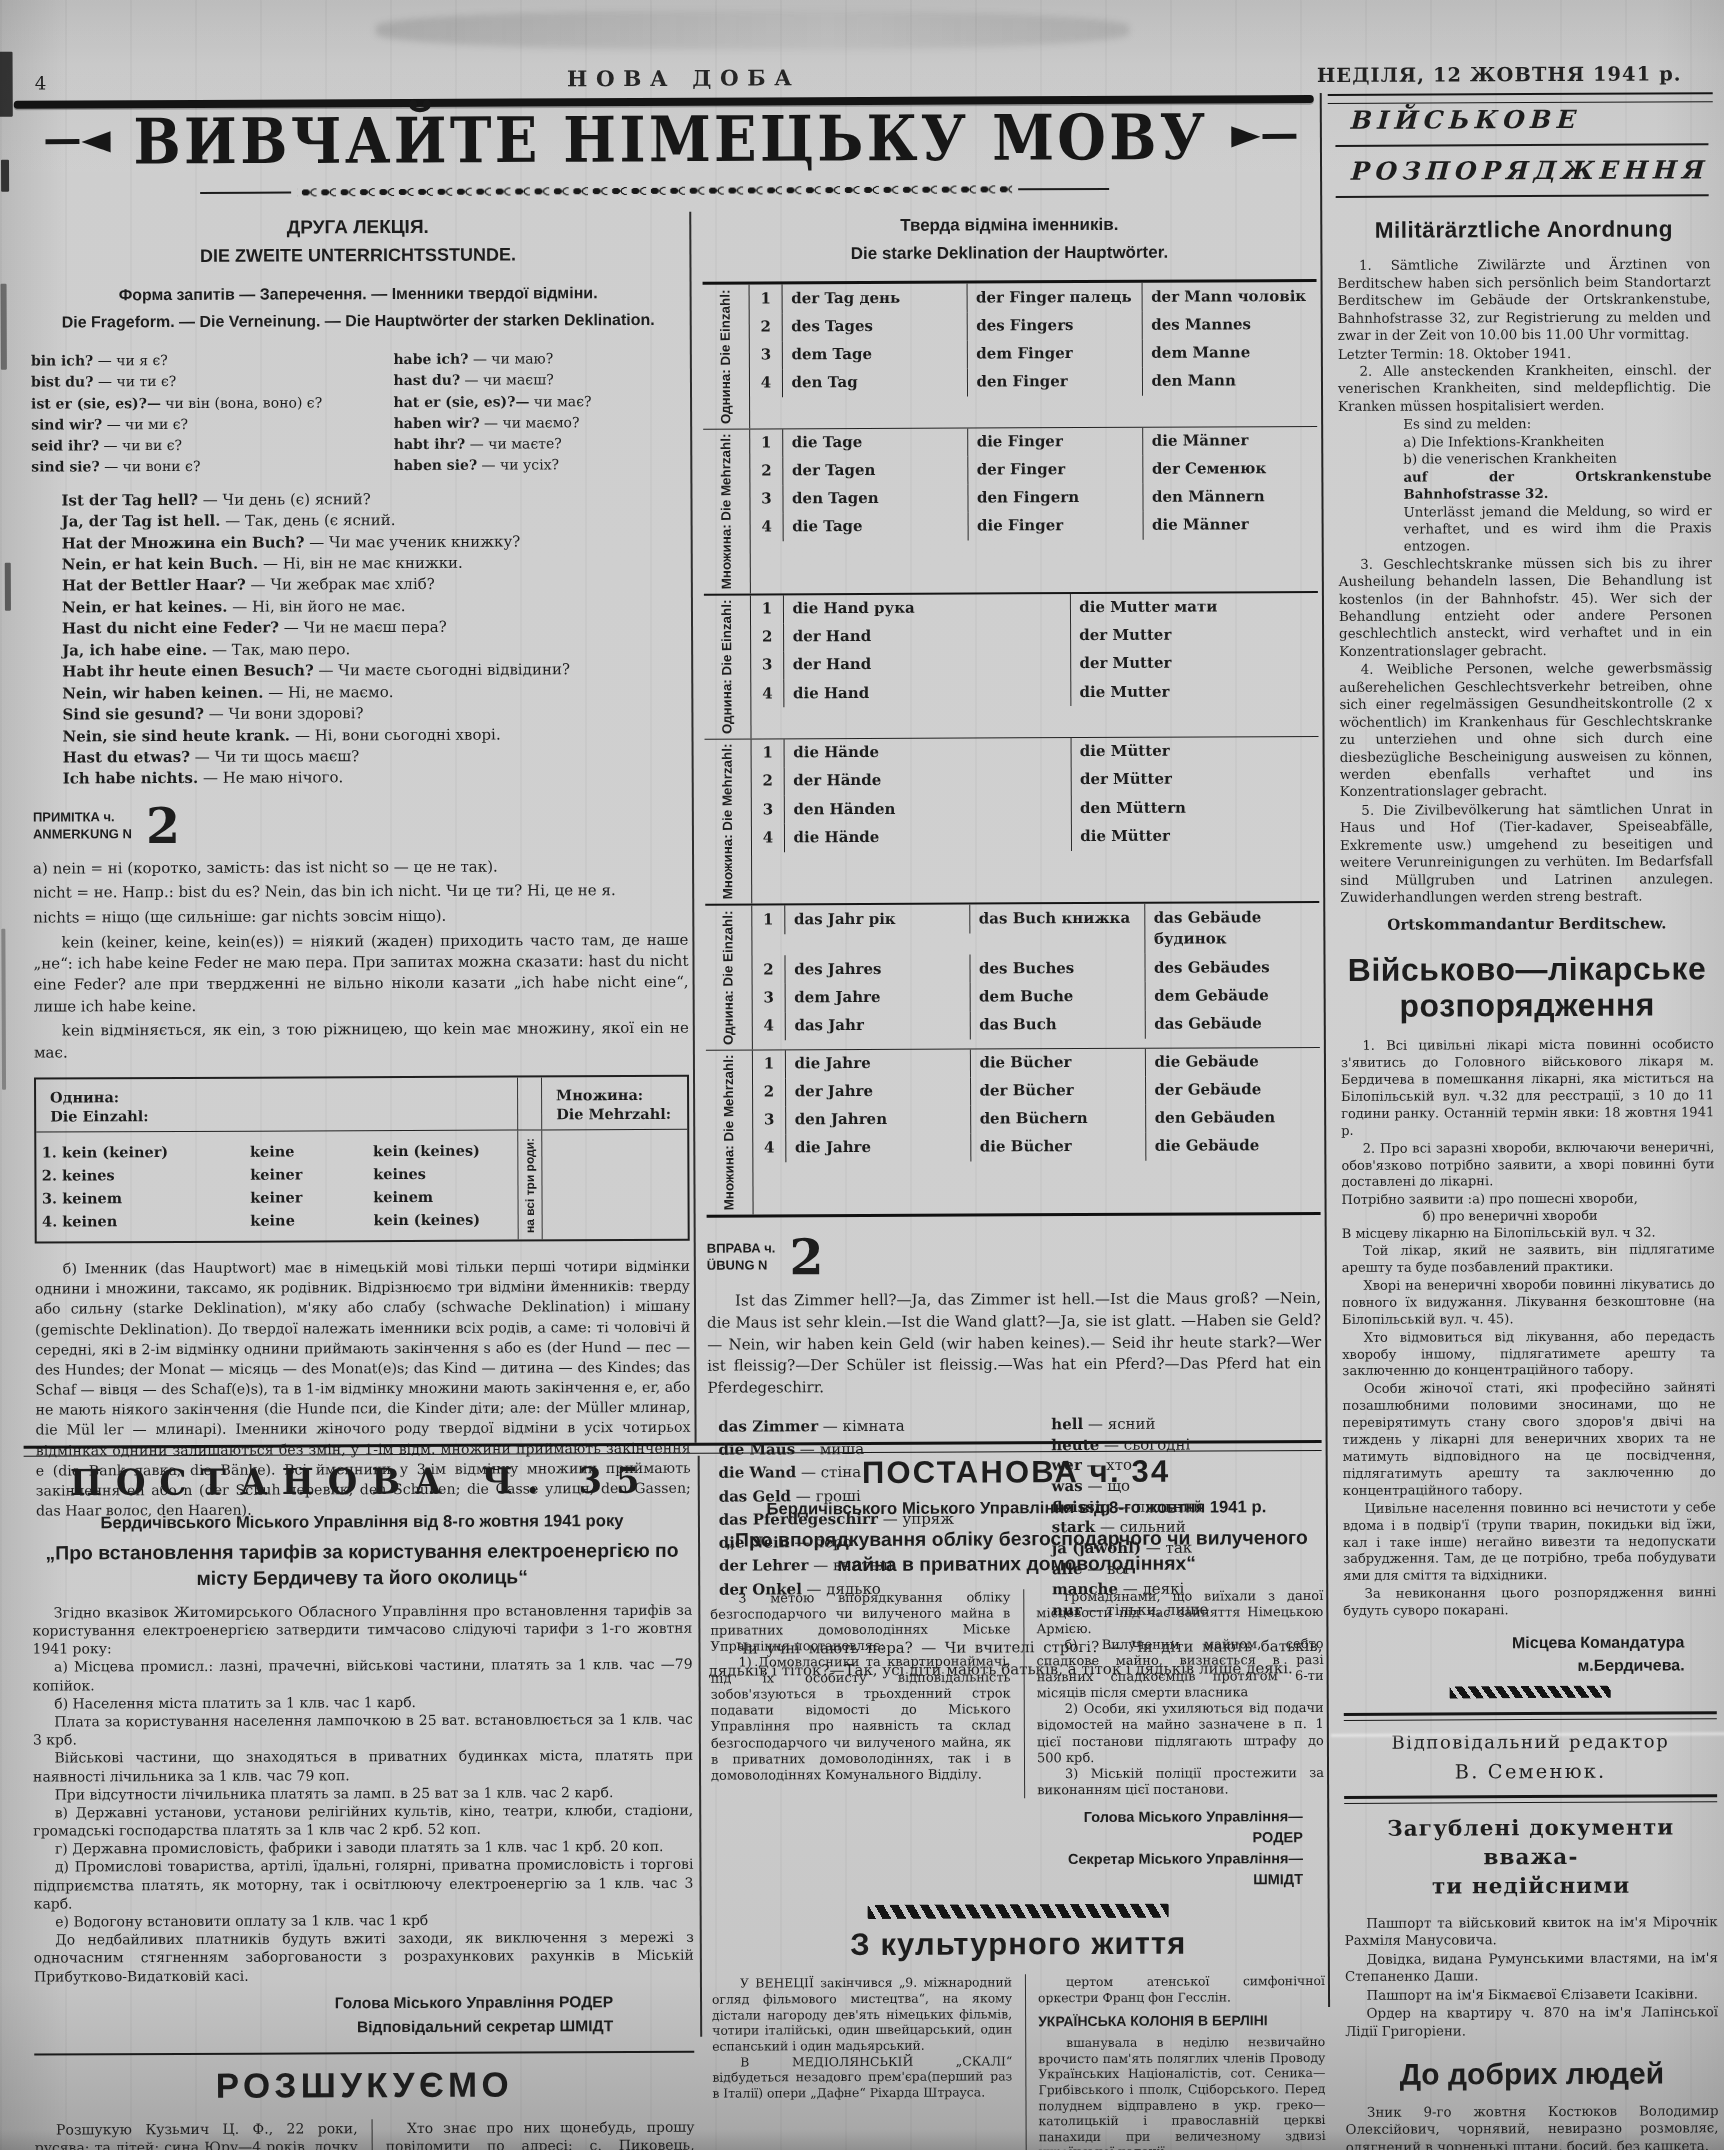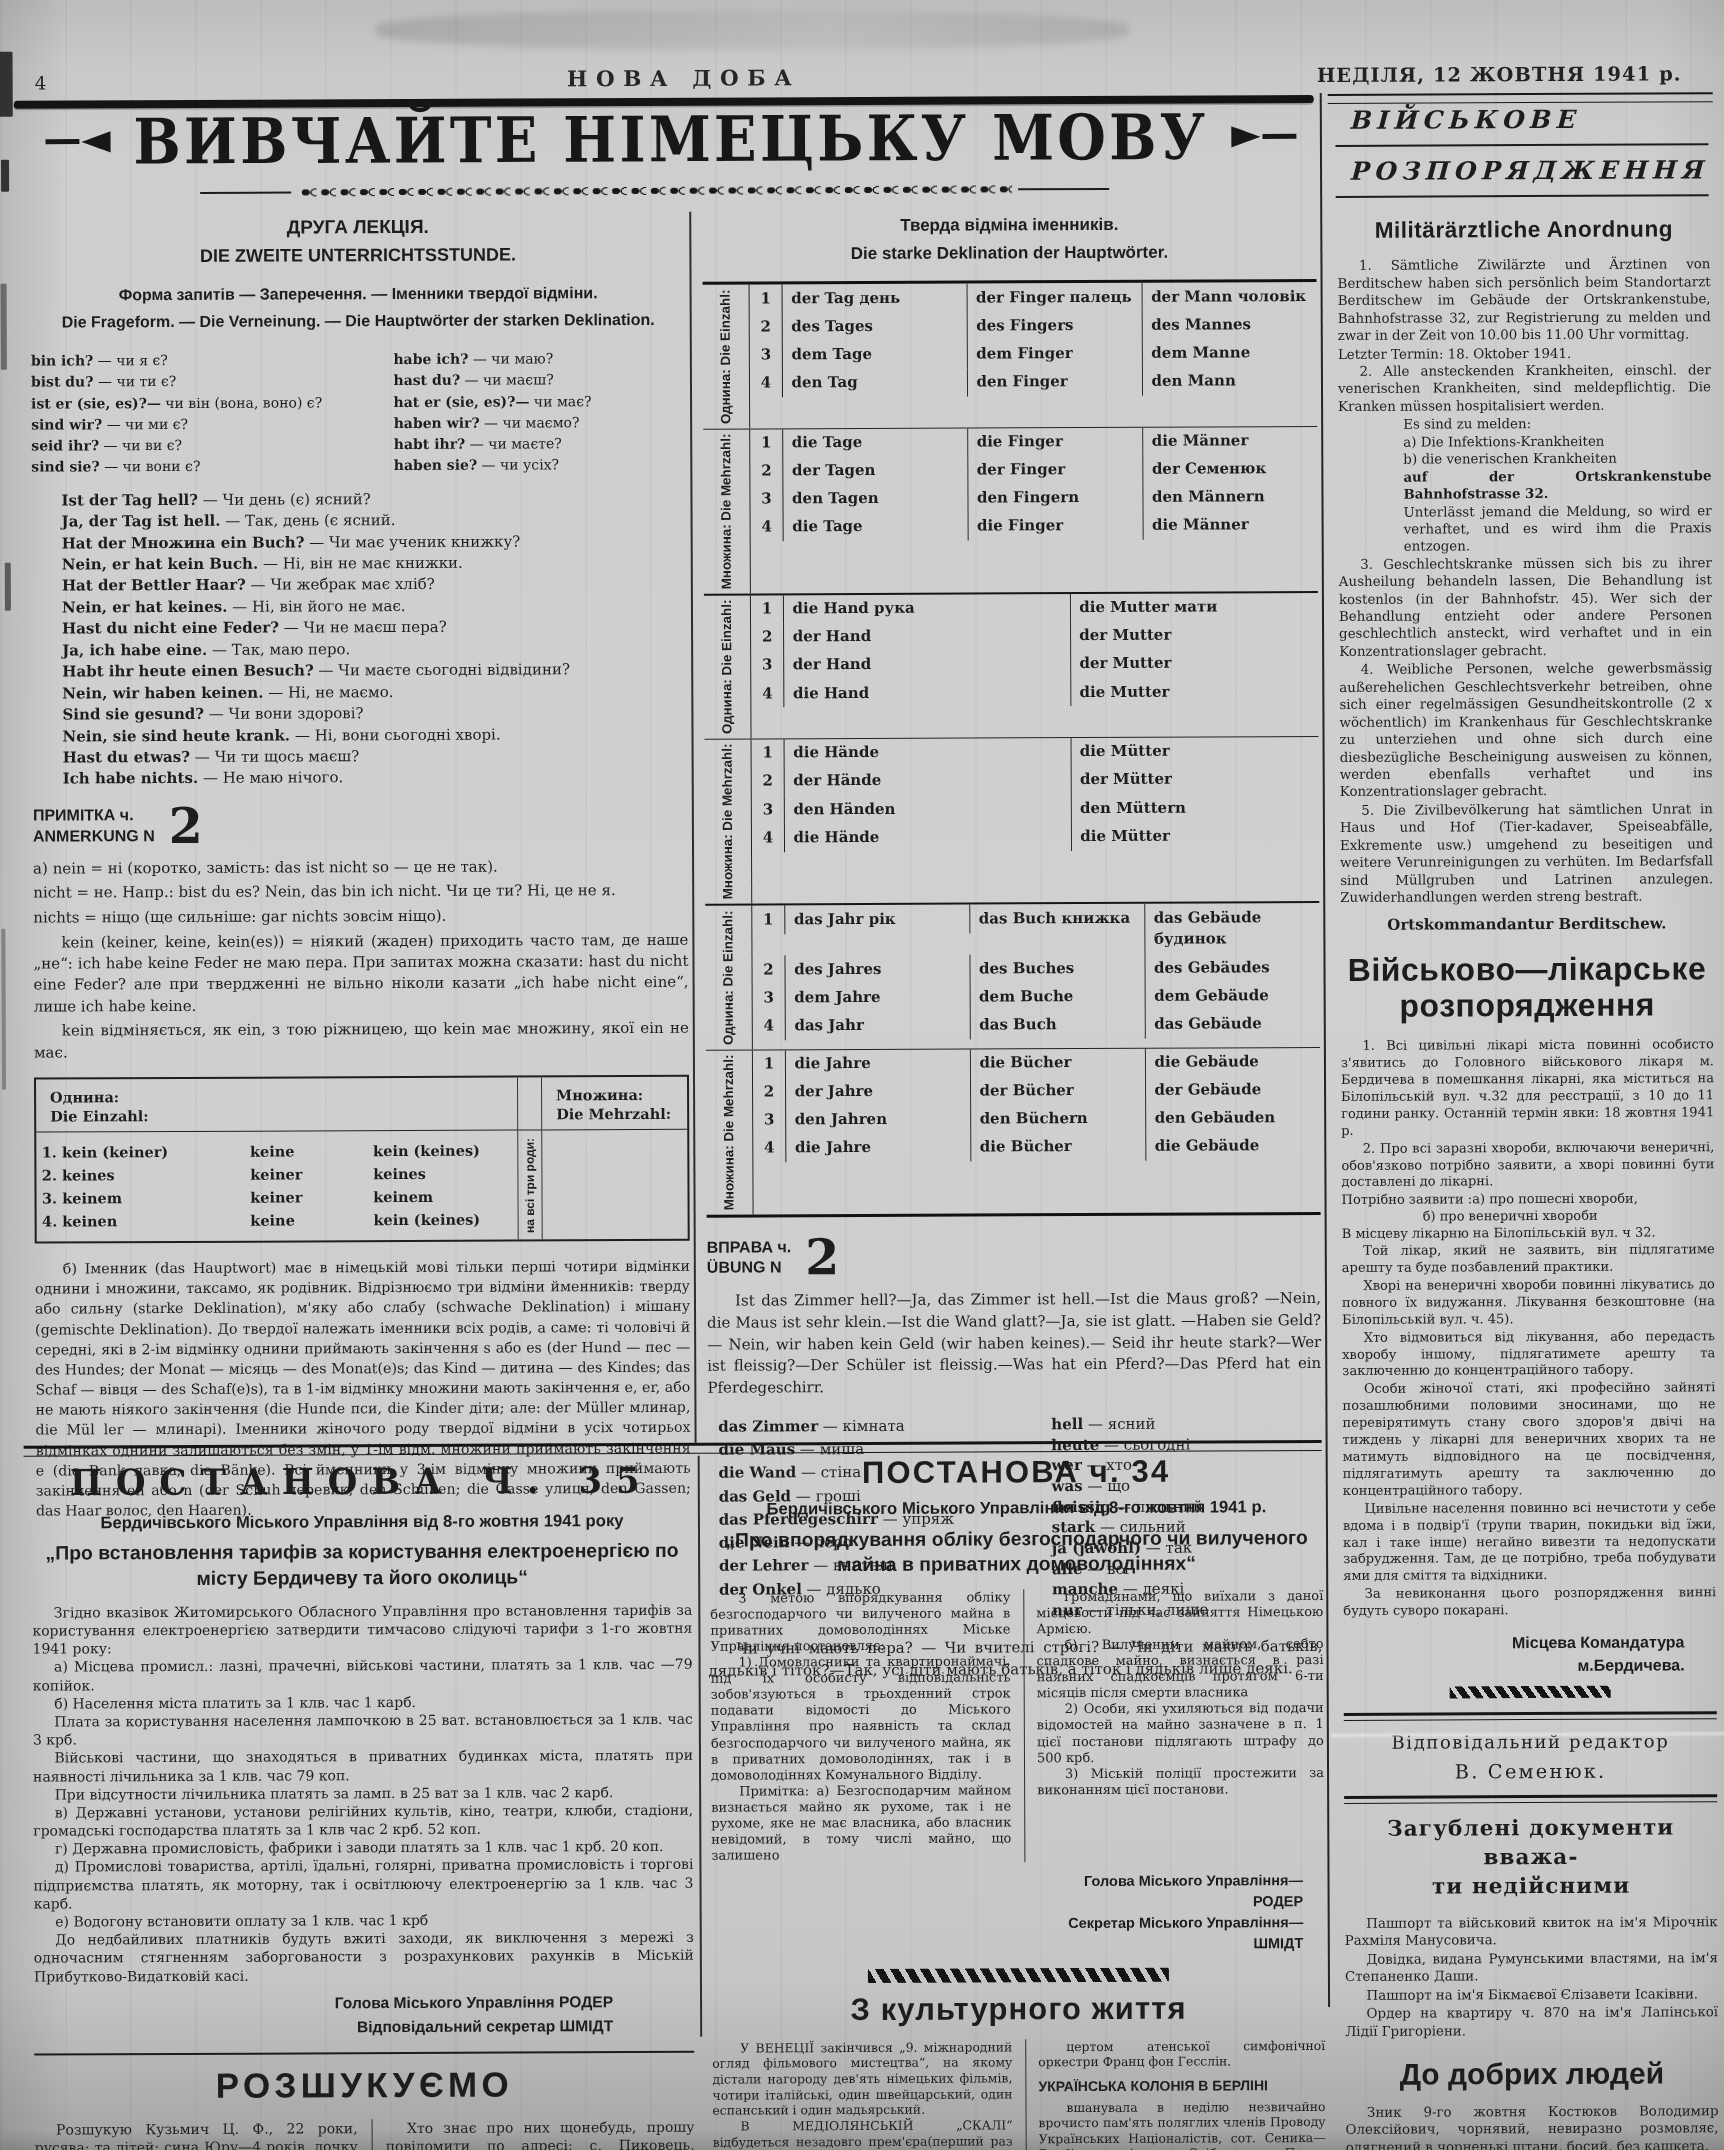--- a/index.html
+++ b/index.html
@@ -48,21 +48,21 @@
   
   .col-left{position:absolute;left:34px;top:211px;width:655px;font-size:15px;line-height:1.43;}
   .lh1{font-family:"Liberation Sans",sans-serif;font-weight:700;font-size:19px;text-align:center;margin:0 0 3.2px;}
   .lh2{font-family:"Liberation Sans",sans-serif;font-weight:700;font-size:18px;text-align:center;margin:0 0 14px;}
   .lh3{font-family:"Liberation Sans",sans-serif;font-weight:700;font-size:16px;text-align:center;margin:0 0 4.3px;}
   .lh4{font-family:"Liberation Sans",sans-serif;font-weight:700;font-size:16px;text-align:center;margin:0 0 16px;}
   .qa{display:grid;grid-template-columns:355px 1fr;column-gap:7.5px;font-size:14px;line-height:1.52;margin-bottom:12px;}
   .de{font-weight:700;}
   .dia{margin-left:30px;line-height:1.43;}
   .anm{display:flex;align-items:center;gap:14px;margin:14px 0 9.7px;}
-  .anm-labels{font-family:"Liberation Sans",sans-serif;font-weight:700;font-size:16px;line-height:1.3;}
+  .anm-labels{font-family:"Liberation Sans",sans-serif;font-weight:700;font-size:13px;line-height:1.3;}
   .bignum{font-size:49px;font-weight:700;line-height:.9;}
   .note{margin:0 0 3.2px;}
   .ktable{border:2.2px solid #1f1f1f;margin:14px 0 15px;display:grid;grid-template-columns:1fr 25px 145px;font-weight:700;font-size:14.5px;}
   .k-sg-head,.k-pl-head{padding:7.5px 4.3px 5.4px 14px;border-bottom:1.6px solid #222;line-height:1.35;}
   .k-mid-head{border-bottom:1.6px solid #222;}
   .k-sg-body{padding:7.5px 2.2px 8.6px 5.4px;}
   .k-pl-body{padding:7.5px 2.2px 8.6px 9.7px;}
   .k-mid{position:relative;border-left:1.1px solid #333;border-right:1.1px solid #333;}
   .k-rot{position:absolute;left:50%;top:50%;transform:translate(-50%,-50%) rotate(-90deg);white-space:nowrap;
     font-family:"Liberation Sans",sans-serif;font-size:12px;font-weight:700;}
@@ -581,21 +581,20 @@
     </div>
 
     <div class="col-bm">
       <p class="p34-title">ПОСТАНОВА ч. 34</p>
       <p class="p-sub">Бердичівського Міського Управління від 8-го жовтня 1941 р.</p>
       <p class="p-quote">„Про впорядкування обліку безгосподарчого чи вилученого майна в приватних домоволодіннях“</p>
       <div class="p34-cols">
         <div class="l">
           <p class="jp">З метою впорядкування обліку безгосподарчого чи вилученого майна в приватних домоволодіннях Міське Управління постановляє:</p>
           <p class="jp">1) Домовласники та квартиронаймачі, під їх особисту відповідальність зобов'язуються в трьохденний строк подавати відомості до Міського Управління про наявність та склад безгосподарчого чи вилученого майна, як в приватних домоволодіннях, так і в домоволодіннях Комунального Відділу.</p>
-          <p class="jp">Примітка: а) Безгосподарчим майном визнається майно як рухоме, так і не рухоме, яке не має власника, або власник невідомий, в тому числі майно, що залишено</p>
         </div>
         <div class="r">
           <p class="jp">громадянами, що виїхали з даної місцевости під час зайняття Німецькою Армією.</p>
           <p class="jp">б) Вилученим майном, себто спадкове майно, визнається в разі наявних спадкоємців протягом 6-ти місяців після смерти власника</p>
           <p class="jp">2) Особи, які ухиляються від подачи відомостей на майно зазначене в п. 1 цієї постанови підлягають штрафу до 500 крб.</p>
           <p class="jp">3) Міській поліції простежити за виконанням цієї постанови.</p>
         </div>
       </div>
       <div class="p34-sigs">
         <div>Голова Міського Управління—</div>

